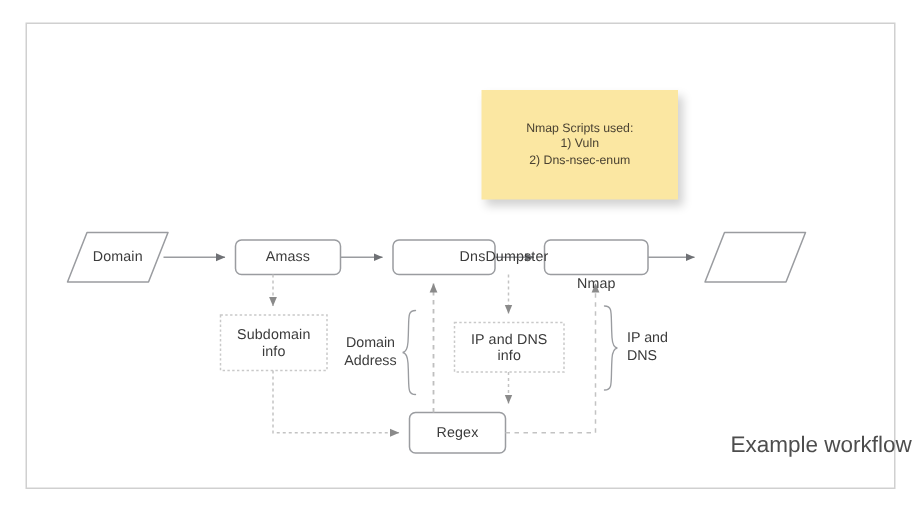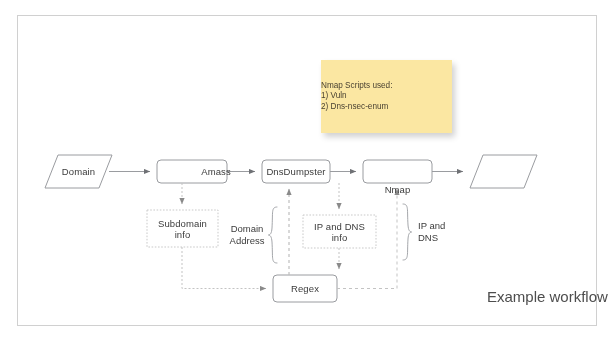--- a/index.html
+++ b/index.html
@@ -56,21 +56,21 @@
     width: 131px; height: 73px;
     background: #fbe7a2;
     box-shadow: 3px 4px 6px rgba(0,0,0,0.18);
   }
   #sticky-note-text {
     position: absolute;
     left: 0; top: 0;
     width: 131px; height: 73px;
     display: flex;
     flex-direction: column;
-    align-items: flex-start;
+    align-items: center;
     justify-content: center;
     color: #4a4232;
     font-size: 8.2px;
     line-height: 10.5px;
     text-align: center;
   }
   #caption {
     position: absolute;
     left: 487px; top: 288px;
     color: #4d4d4d;
@@ -129,23 +129,23 @@
 
     <path d="M277,207 C271,207 273,212 272,228 C271.6,234 270,234.8 268.4,235
              C270,235.2 271.6,236 272,242 C273,258 271,263 277,263" fill="none" stroke="#9a9ca0" stroke-width="0.9" stroke-linecap="round"></path>
 
     <path d="M403,204 C409,204 407,209 408,225 C408.4,231 410,231.8 411.6,232
              C410,232.2 408.4,233 408,239 C407,255 409,260 403,260" fill="none" stroke="#9a9ca0" stroke-width="0.9" stroke-linecap="round"></path>
   </svg>
 
   <div class="node-label" style="left:45px; top:155px; width:67px; height:33px;">Domain</div>
 
-  <div class="node-label" style="left:157px; top:160px; width:70px; height:23px;padding-left:24px;">Amass</div>
+  <div class="node-label" style="left:157px; top:160px; width:70px; height:23px;">Amass</div>
 
-  <div class="node-label" style="left:262px; top:160px; width:68px; height:23px;">DnsDumpster</div>
+  <div class="node-label" style="left:262px; top:160px; width:68px; height:23px;padding-left:40px;">DnsDumpster</div>
 
   <div class="node-label" style="left:363px; top:160px; width:69px; height:23px;margin-top:18px;">Nmap</div>
 
 
   <div class="node-label" style="left:147px; top:210px; width:71px; height:37px;text-align:center;">Subdomain
 info</div>
 
   <div class="node-label" style="left:303px; top:215px; width:73px; height:33px;">IP and DNS
 info</div>
 

